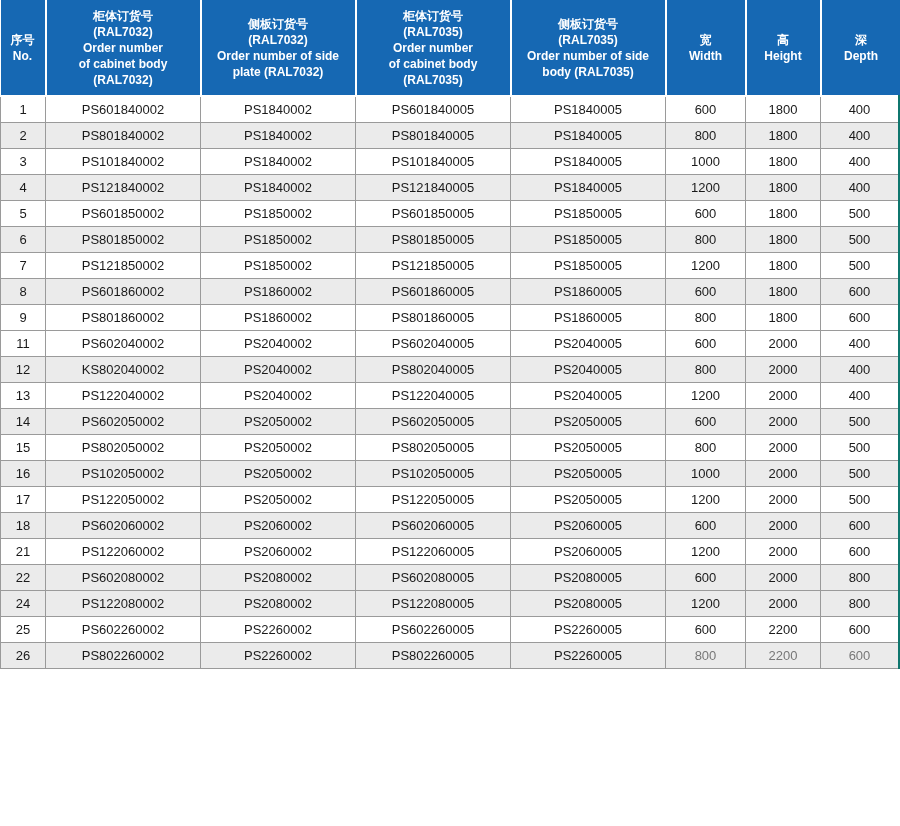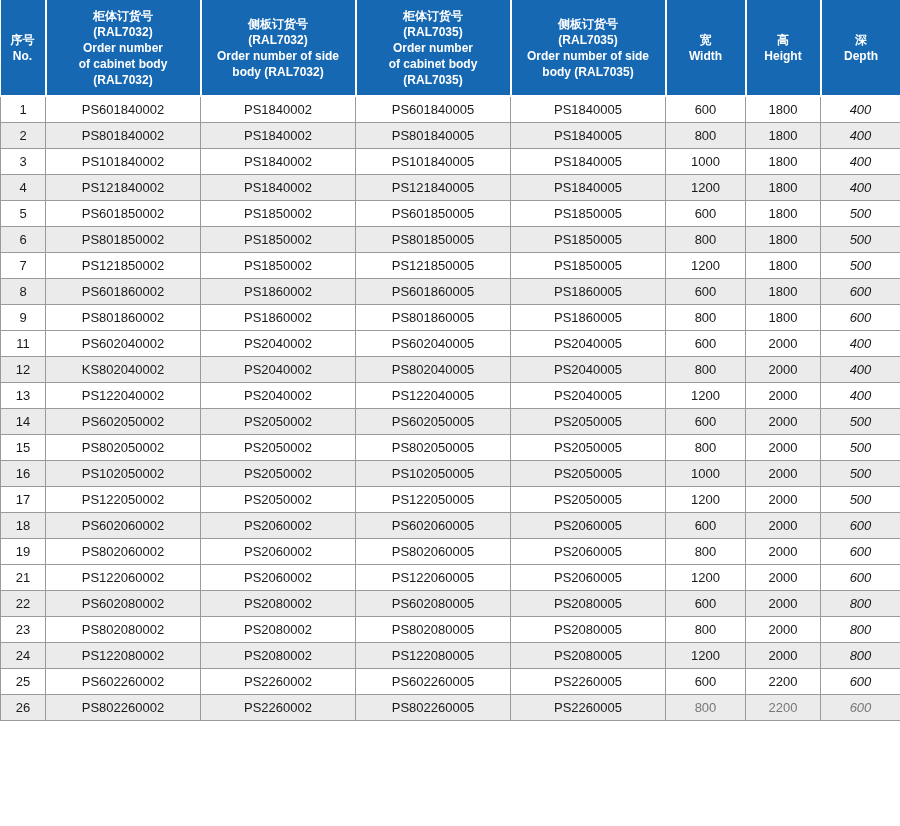--- a/index.html
+++ b/index.html
@@ -52,22 +52,21 @@
     box-sizing: border-box;
     border-right: 1px solid #9a9a9a;
     border-bottom: 1px solid #9a9a9a;
     white-space: nowrap;
     overflow: hidden;
   }
   #spec-table tbody td:first-child {
     border-left: 1px solid #9a9a9a;
   }
   #spec-table tbody td:last-child {
-    border-right: 1px solid #0f766e;
-    font-style: italic;
+    border-right: 5px solid #0f766e;
   }
   #spec-table tbody tr.alt td {
     background: #ebebeb;
   }
   #spec-table tbody tr.plain td {
     background: #ffffff;
   }
 
   
   #spec-table tbody td.dim-faded { color: #8d8d8d; }
@@ -107,21 +106,21 @@
         <span class="hdr-line">柜体订货号</span>
         <span class="hdr-line">(RAL7032)</span>
         <span class="hdr-line">Order number</span>
         <span class="hdr-line">of cabinet body</span>
         <span class="hdr-line">(RAL7032)</span>
       </th>
       <th>
         <span class="hdr-line">侧板订货号</span>
         <span class="hdr-line">(RAL7032)</span>
         <span class="hdr-line">Order number of side</span>
-        <span class="hdr-line">body (RAL7032)</span>
+        <span class="hdr-line">plate (RAL7032)</span>
       </th>
       <th>
         <span class="hdr-line">柜体订货号</span>
         <span class="hdr-line">(RAL7035)</span>
         <span class="hdr-line">Order number</span>
         <span class="hdr-line">of cabinet body</span>
         <span class="hdr-line">(RAL7035)</span>
       </th>
       <th>
         <span class="hdr-line">侧板订货号</span>
@@ -308,56 +307,36 @@
         <td>18</td>
         <td>PS602060002</td>
         <td>PS2060002</td>
         <td>PS602060005</td>
         <td>PS2060005</td>
         <td>600</td>
         <td>2000</td>
         <td>600</td>
       </tr>
       <tr class="plain">
-        <td>19</td>
-        <td>PS802060002</td>
-        <td>PS2060002</td>
-        <td>PS802060005</td>
-        <td>PS2060005</td>
-        <td>800</td>
-        <td>2000</td>
-        <td>600</td>
-      </tr>
-      <tr class="plain">
         <td>21</td>
         <td>PS122060002</td>
         <td>PS2060002</td>
         <td>PS122060005</td>
         <td>PS2060005</td>
         <td>1200</td>
         <td>2000</td>
         <td>600</td>
       </tr>
       <tr class="alt">
         <td>22</td>
         <td>PS602080002</td>
         <td>PS2080002</td>
         <td>PS602080005</td>
         <td>PS2080005</td>
         <td>600</td>
-        <td>2000</td>
-        <td>800</td>
-      </tr>
-      <tr class="plain">
-        <td>23</td>
-        <td>PS802080002</td>
-        <td>PS2080002</td>
-        <td>PS802080005</td>
-        <td>PS2080005</td>
-        <td>800</td>
         <td>2000</td>
         <td>800</td>
       </tr>
       <tr class="alt">
         <td>24</td>
         <td>PS122080002</td>
         <td>PS2080002</td>
         <td>PS122080005</td>
         <td>PS2080005</td>
         <td>1200</td>

